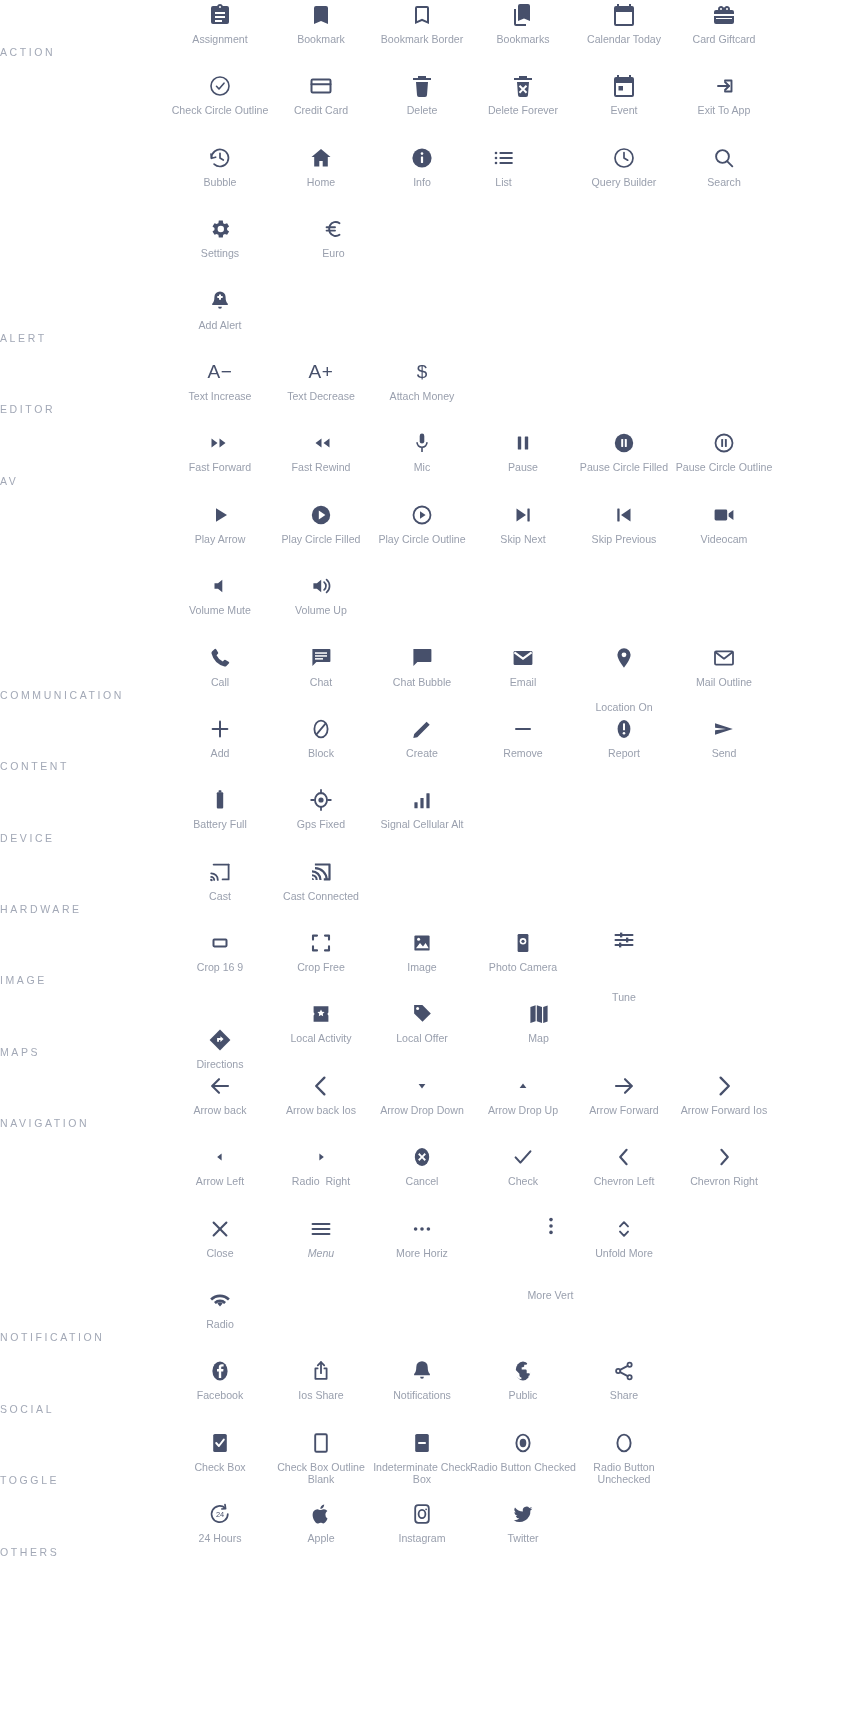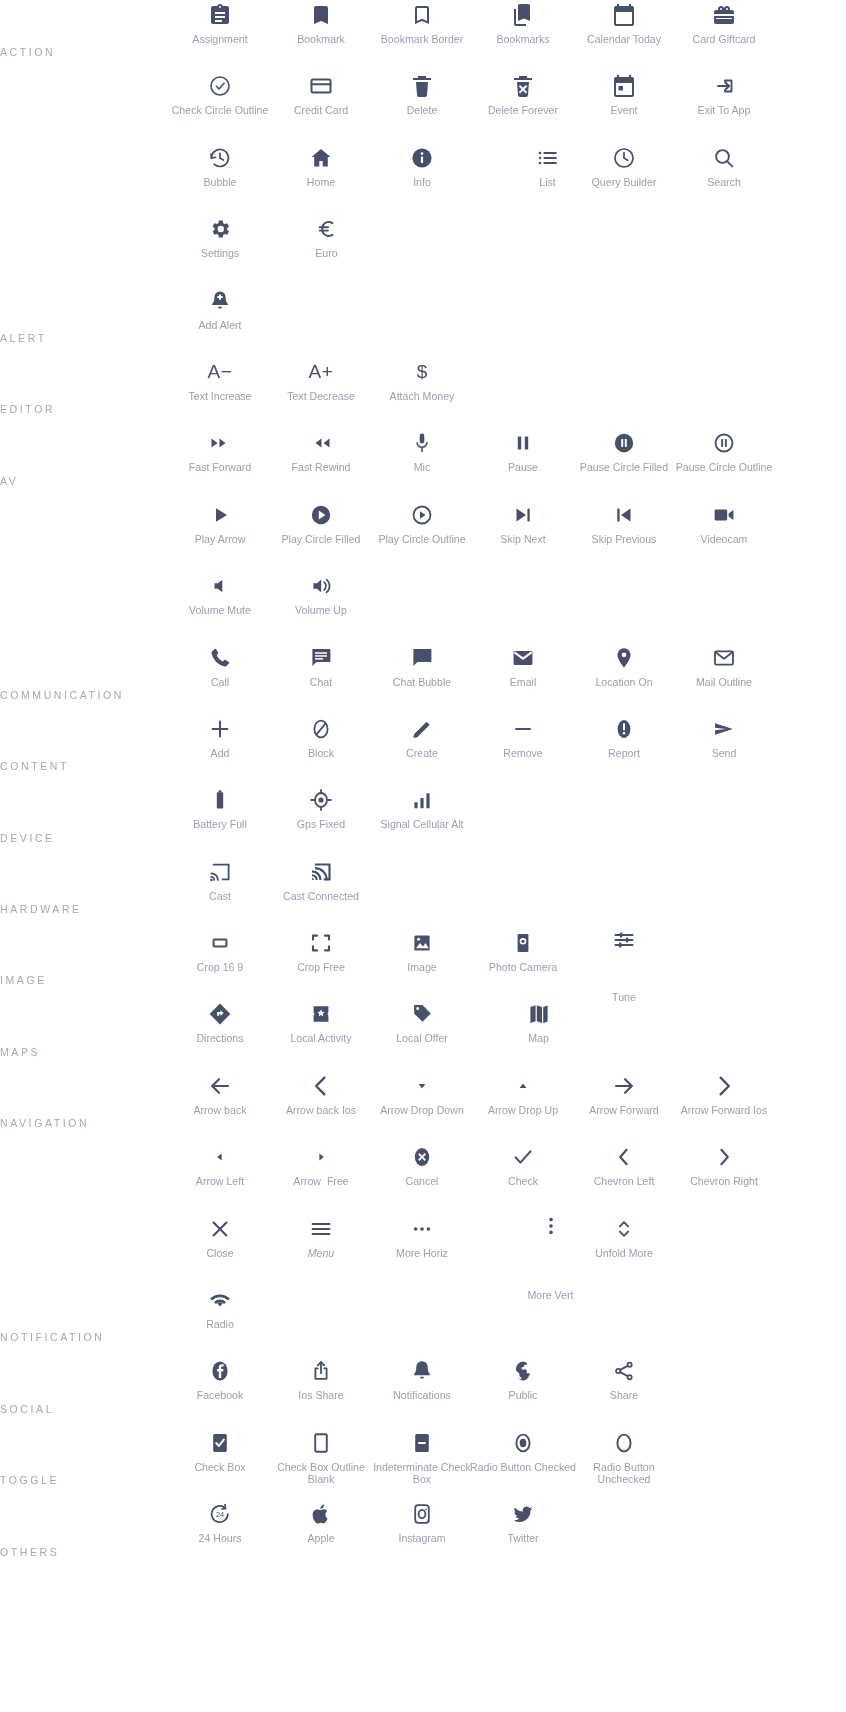--- a/index.html
+++ b/index.html
@@ -207,21 +207,21 @@
       <div class="cell" style="left: 371.5px;">
         <div class="ico">
           <svg width="24" height="24" viewBox="0 0 24 24" fill="currentColor">
             <circle cx="12" cy="12" r="9.6"></circle>
             <rect x="10.9" y="10.6" width="2.2" height="6.4" fill="#fff" rx=".4"></rect>
             <circle cx="12" cy="7.6" r="1.3" fill="#fff"></circle>
           </svg>
         </div>
         <div class="lbl">Info</div>
       </div>
-      <div class="cell" style="left: 497px;">
+      <div class="cell" style="left: 453px;">
         <div class="ico">
           <svg width="24" height="24" viewBox="0 0 24 24" fill="currentColor">
             <circle cx="4" cy="7" r="1.3"></circle>
             <circle cx="4" cy="12" r="1.3"></circle>
             <circle cx="4" cy="17" r="1.3"></circle>
             <rect x="7.6" y="6" width="13" height="2"></rect>
             <rect x="7.6" y="11" width="13" height="2"></rect>
             <rect x="7.6" y="16" width="13" height="2"></rect>
           </svg>
         </div>
@@ -248,21 +248,21 @@
     </div>
     <div class="row">
       <div class="cell" style="left: 169.5px;">
         <div class="ico">
           <svg width="24" height="24" viewBox="0 0 24 24" fill="currentColor">
             <path d="M19.1 12.9a7.4 7.4 0 0 0 0-1.8l2-1.5-2-3.4-2.3.9a7.2 7.2 0 0 0-1.6-.9L14.8 3.6h-4l-.4 2.6c-.6.2-1.1.5-1.6.9l-2.3-.9-2 3.4 2 1.5a7.4 7.4 0 0 0 0 1.8l-2 1.5 2 3.4 2.3-.9c.5.4 1 .7 1.6.9l.4 2.6h4l.4-2.6c.6-.2 1.1-.5 1.6-.9l2.3.9 2-3.4-2-1.5zM12.8 15.2a3.2 3.2 0 1 1 0-6.4 3.2 3.2 0 0 1 0 6.4z"></path>
           </svg>
         </div>
         <div class="lbl">Settings</div>
       </div>
-      <div class="cell" style="left: 276px;">
+      <div class="cell" style="left: 283px;">
         <div class="ico">
           <svg width="24" height="24" viewBox="0 0 24 24" fill="none" stroke="currentColor" stroke-width="1.9" stroke-linecap="round" stroke-linejoin="round">
             <path d="M17.5 6.2a6.6 6.6 0 0 0-9.6 2.3 8.7 8.7 0 0 0 0 7 6.6 6.6 0 0 0 9.6 2.3"></path>
             <line x1="4.6" y1="10.3" x2="13" y2="10.3"></line>
             <line x1="4.6" y1="13.6" x2="13" y2="13.6"></line>
           </svg>
         </div>
         <div class="lbl">Euro</div>
       </div>
     </div>
@@ -465,21 +465,21 @@
       </div>
       <div class="cell" style="left: 472.5px;">
         <div class="ico">
           <svg width="24" height="24" viewBox="0 0 24 24" fill="currentColor">
             <rect x="2.6" y="5" width="18.8" height="14" rx="1.2"></rect>
             <path d="M3.4 6.3 12 12.6l8.6-6.3" fill="none" stroke="#fff" stroke-width="2.1"></path>
           </svg>
         </div>
         <div class="lbl">Email</div>
       </div>
-      <div class="cell" style="left: 573.5px;">
+      <div class="cell" style="left: 573.5px; justify-content: space-between;">
         <div class="ico">
           <svg width="24" height="24" viewBox="0 0 24 24" fill="currentColor">
             <path d="M12 2.2a6.6 6.6 0 0 0-6.6 6.6c0 4.9 6.6 12.9 6.6 12.9s6.6-8 6.6-12.9A6.6 6.6 0 0 0 12 2.2z"></path>
             <circle cx="12" cy="8.8" r="2.4" fill="#fff"></circle>
           </svg>
         </div>
         <div class="lbl">Location On</div>
       </div>
       <div class="cell" style="left: 673.5px;">
         <div class="ico">
@@ -659,21 +659,21 @@
             <rect x="8" y="4.6" width="2.3" height="4.8" fill="currentColor" stroke="none"></rect>
             <rect x="14" y="9.6" width="2.3" height="4.8" fill="currentColor" stroke="none"></rect>
             <rect x="7" y="14.6" width="2.3" height="4.8" fill="currentColor" stroke="none"></rect>
           </svg>
         </div>
         <div class="lbl">Tune</div>
       </div>
     </div>
     <div class="row">
       <div class="cat">MAPS</div>
-      <div class="cell" style="left: 169.5px;">
+      <div class="cell" style="left: 169.5px; justify-content: flex-end;">
         <div class="ico">
           <svg width="24" height="24" viewBox="0 0 24 24" fill="currentColor">
             <path d="M12 1.6 22.4 12 12 22.4 1.6 12 12 1.6z"></path>
             <path d="M12.4 8.2v1.9h-3.3v3.6h1.9v-1.8h1.4v2l3.2-2.9-3.2-2.8z" fill="#fff"></path>
           </svg>
         </div>
         <div class="lbl">Directions</div>
       </div>
       <div class="cell" style="left: 270.5px;">
         <div class="ico">
@@ -765,21 +765,21 @@
           </svg>
         </div>
         <div class="lbl">Arrow Left</div>
       </div>
       <div class="cell" style="left: 270.5px;">
         <div class="ico">
           <svg width="24" height="24" viewBox="0 0 24 24" fill="currentColor">
             <path d="M10.4 8.6 14.8 12l-4.4 3.4V8.6z"></path>
           </svg>
         </div>
-        <div class="lbl">Arrow  Free</div>
+        <div class="lbl">Radio  Right</div>
       </div>
       <div class="cell" style="left: 371.5px;">
         <div class="ico">
           <svg width="24" height="24" viewBox="0 0 24 24" fill="currentColor">
             <ellipse cx="12" cy="12" rx="7.2" ry="9"></ellipse>
             <path d="m9.4 8.1 2.6 2.6 2.6-2.6 1.3 1.3-2.6 2.6 2.6 2.6-1.3 1.3-2.6-2.6-2.6 2.6-1.3-1.3 2.6-2.6-2.6-2.6 1.3-1.3z" fill="#fff"></path>
           </svg>
         </div>
         <div class="lbl">Cancel</div>
       </div>

